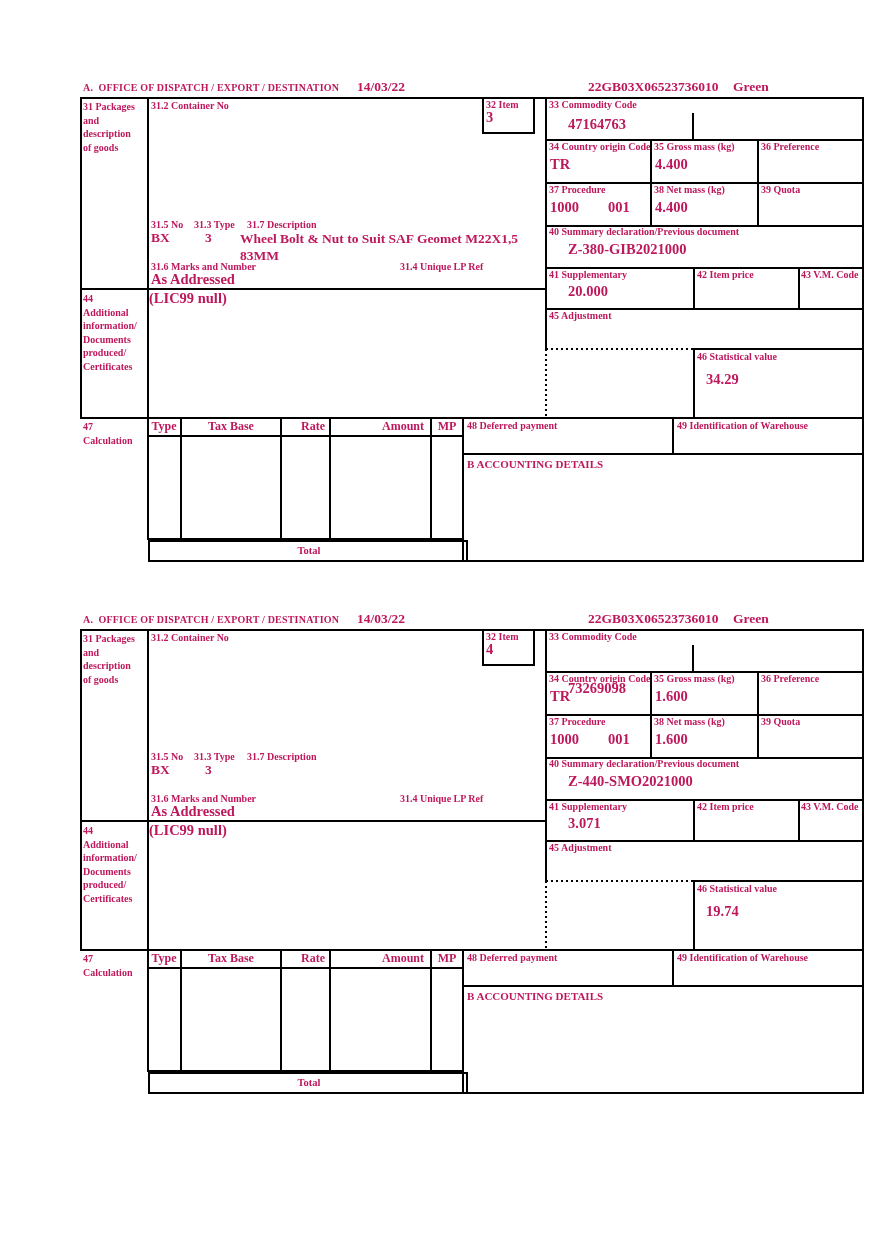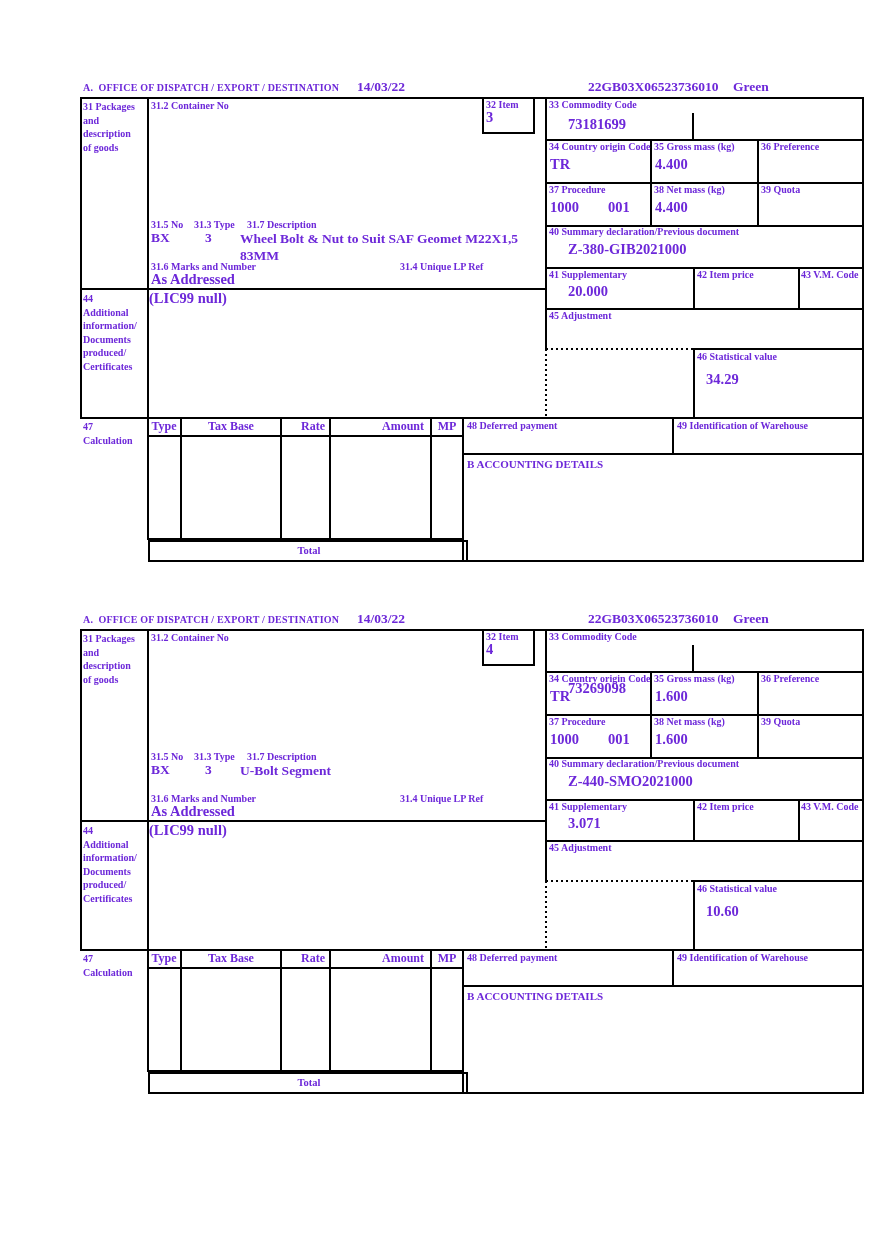--- a/index.html
+++ b/index.html
@@ -1,17 +1,17 @@
 <!DOCTYPE html>
 <html><head>
 <meta charset="utf-8">
 <style>
   html,body{margin:0;padding:0;background:#ffffff;}
   .page{position:relative;width:882px;height:1250px;background:#ffffff;overflow:hidden;
-        font-family:"Liberation Serif","DejaVu Serif",serif;color:#6d28d9;font-weight:700;}
+        font-family:"Liberation Serif","DejaVu Serif",serif;color:#be185d;font-weight:700;}
   .section{position:absolute;left:80px;width:784px;height:484px;}
   .section svg.grid{position:absolute;left:0;top:0;}
   .t{position:absolute;white-space:nowrap;}
   .lbl{font-size:10px;line-height:11px;}
   .val{font-size:14.5px;line-height:16px;}
   .hdr{font-size:10px;letter-spacing:0.2px;white-space:pre;}
   .big{font-size:13.5px;}
   .ml{white-space:pre-line;line-height:13.5px;}
   .desc{white-space:pre-line;font-size:13.5px;line-height:17px;width:312px;}
   .th{font-size:12px;line-height:11px;position:absolute;}
@@ -41,21 +41,21 @@
     <div class="t lbl ml" style="left:3px;top:20px;">31 Packages
 and
 description
 of goods</div>
     <div class="t lbl" style="left:71px;top:20px;">31.2 Container No</div>
 
     <div class="t lbl" style="left:406px;top:19px;">32 Item</div>
     <div class="t val" style="left:406px;top:29px;">3</div>
 
     <div class="t lbl" style="left:469px;top:19px;">33 Commodity Code</div>
-    <div class="t val" style="left:488px;top:36px;">73181699</div>
+    <div class="t val" style="left:488px;top:36px;">47164763</div>
 
     <div class="t lbl" style="left:469px;top:61px;">34 Country origin Code</div>
     <div class="t val" style="left:470px;top:76px;">TR</div>
     <div class="t lbl" style="left:574px;top:61px;">35 Gross mass (kg)</div>
     <div class="t val" style="left:575px;top:76px;">4.400</div>
     <div class="t lbl" style="left:681px;top:61px;">36 Preference</div>
 
     <div class="t lbl" style="left:469px;top:104px;">37 Procedure</div>
     <div class="t val" style="left:470px;top:119px;">1000</div>
     <div class="t val" style="left:528px;top:119px;">001</div>
@@ -151,28 +151,27 @@
     <div class="t val" style="left:488px;top:161px;">Z-440-SMO2021000</div>
 
     <div class="t lbl" style="left:469px;top:189px;">41 Supplementary</div>
     <div class="t val" style="left:488px;top:203px;">3.071</div>
     <div class="t lbl" style="left:617px;top:189px;">42 Item price</div>
     <div class="t lbl" style="left:721px;top:189px;">43 V.M. Code</div>
 
     <div class="t lbl" style="left:469px;top:230px;">45 Adjustment</div>
 
     <div class="t lbl" style="left:617px;top:271px;">46 Statistical value</div>
-    <div class="t val" style="left:626px;top:291px;">10.60</div>
+    <div class="t val" style="left:626px;top:291px;">19.74</div>
 
     <div class="t lbl" style="left:71px;top:139px;">31.5 No</div>
     <div class="t lbl" style="left:114px;top:139px;">31.3 Type</div>
     <div class="t lbl" style="left:167px;top:139px;">31.7 Description</div>
     <div class="t big" style="left:71px;top:150px;">BX</div>
     <div class="t big" style="left:125px;top:150px;">3</div>
-    <div class="t desc" style="left:160px;top:150px;">U-Bolt Segment</div>
 
     <div class="t lbl" style="left:71px;top:181px;">31.6 Marks and Number</div>
     <div class="t lbl" style="left:320px;top:181px;">31.4 Unique LP Ref</div>
     <div class="t val" style="left:71px;top:191px;">As Addressed</div>
 
     <div class="t lbl ml" style="left:3px;top:212px;">44
 Additional
 information/
 Documents
 produced/

